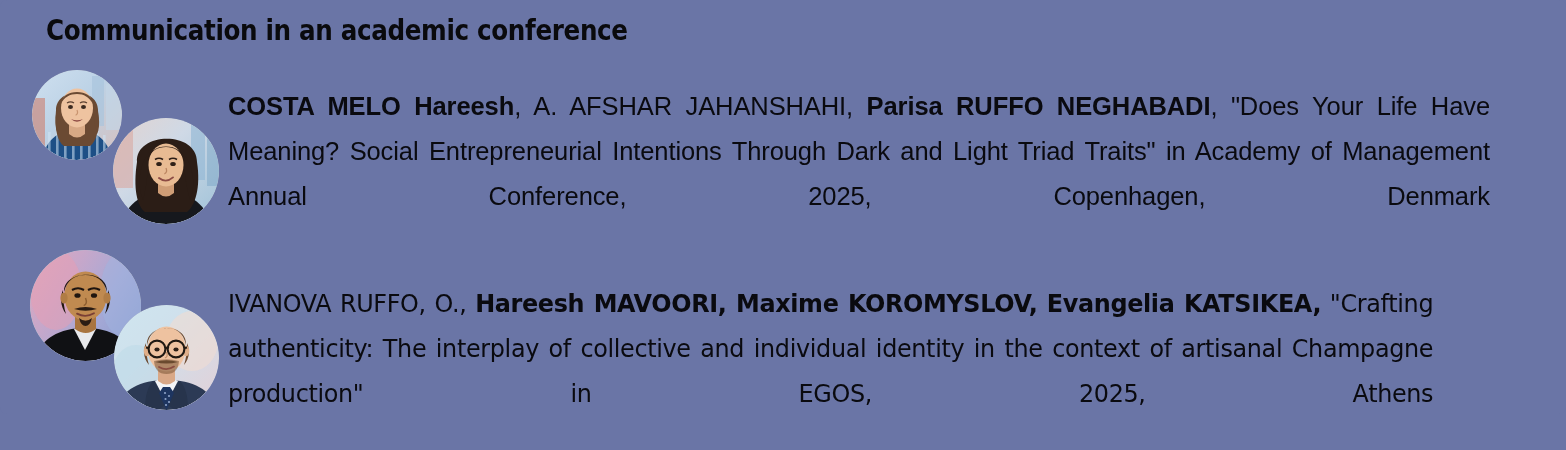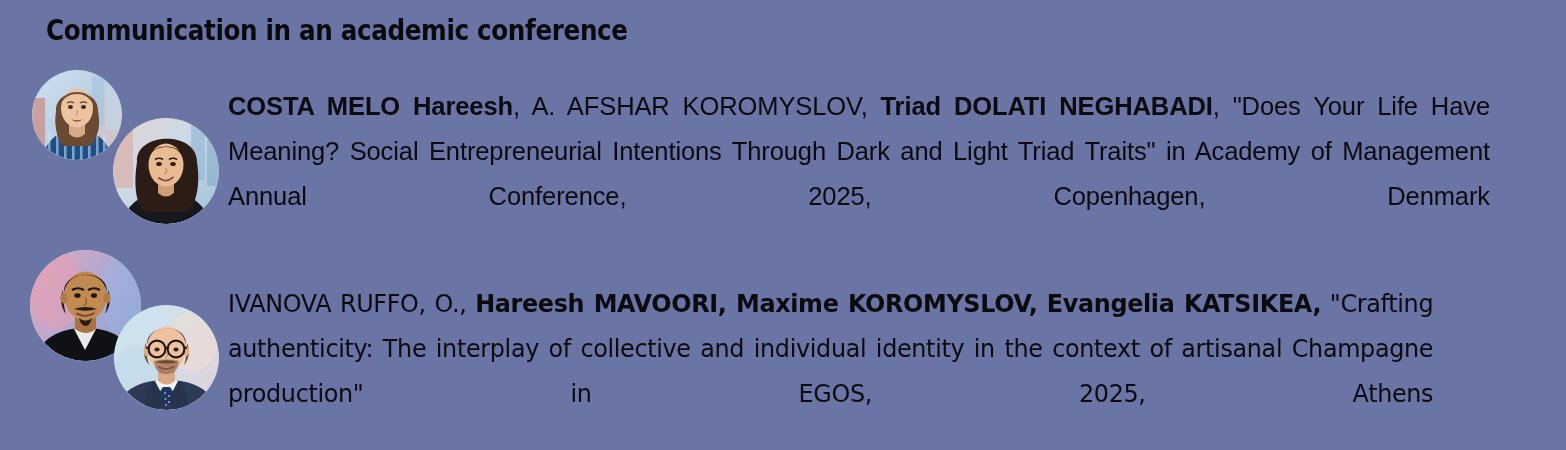--- a/index.html
+++ b/index.html
@@ -222,21 +222,21 @@
               <path d="M53 50 q1.8 4.5 -1.6 5.8" stroke="#bb8560" stroke-width="1.3" fill="none"></path>
               <path d="M46 60 q7 5.5 14 -0.6" stroke="#8c4b44" stroke-width="1.9" fill="none" stroke-linecap="round"></path>
             </g>
           </svg>
         </div>
       </div>
 
     </div>
 
     <div class="citation citation-1">
-      <b>COSTA MELO Hareesh</b><span>, A. AFSHAR KOROMYSLOV, </span><b>Triad DOLATI NEGHABADI</b><span class="tail">, "Does Your Life Have Meaning? Social Entrepreneurial Intentions Through Dark and Light Triad Traits" in Academy of Management Annual Conference, 2025, Copenhagen, Denmark</span>
+      <b>COSTA MELO Hareesh</b><span>, A. AFSHAR JAHANSHAHI, </span><b>Parisa RUFFO NEGHABADI</b><span class="tail">, "Does Your Life Have Meaning? Social Entrepreneurial Intentions Through Dark and Light Triad Traits" in Academy of Management Annual Conference, 2025, Copenhagen, Denmark</span>
     </div>
   </div>
 
   <div class="entry entry-2">
 
     <div class="avatars">
 
       <div class="avatar av-c">
         <div class="photo">
           <svg viewBox="0 0 111 111" width="111" height="111" preserveAspectRatio="xMidYMid slice">

